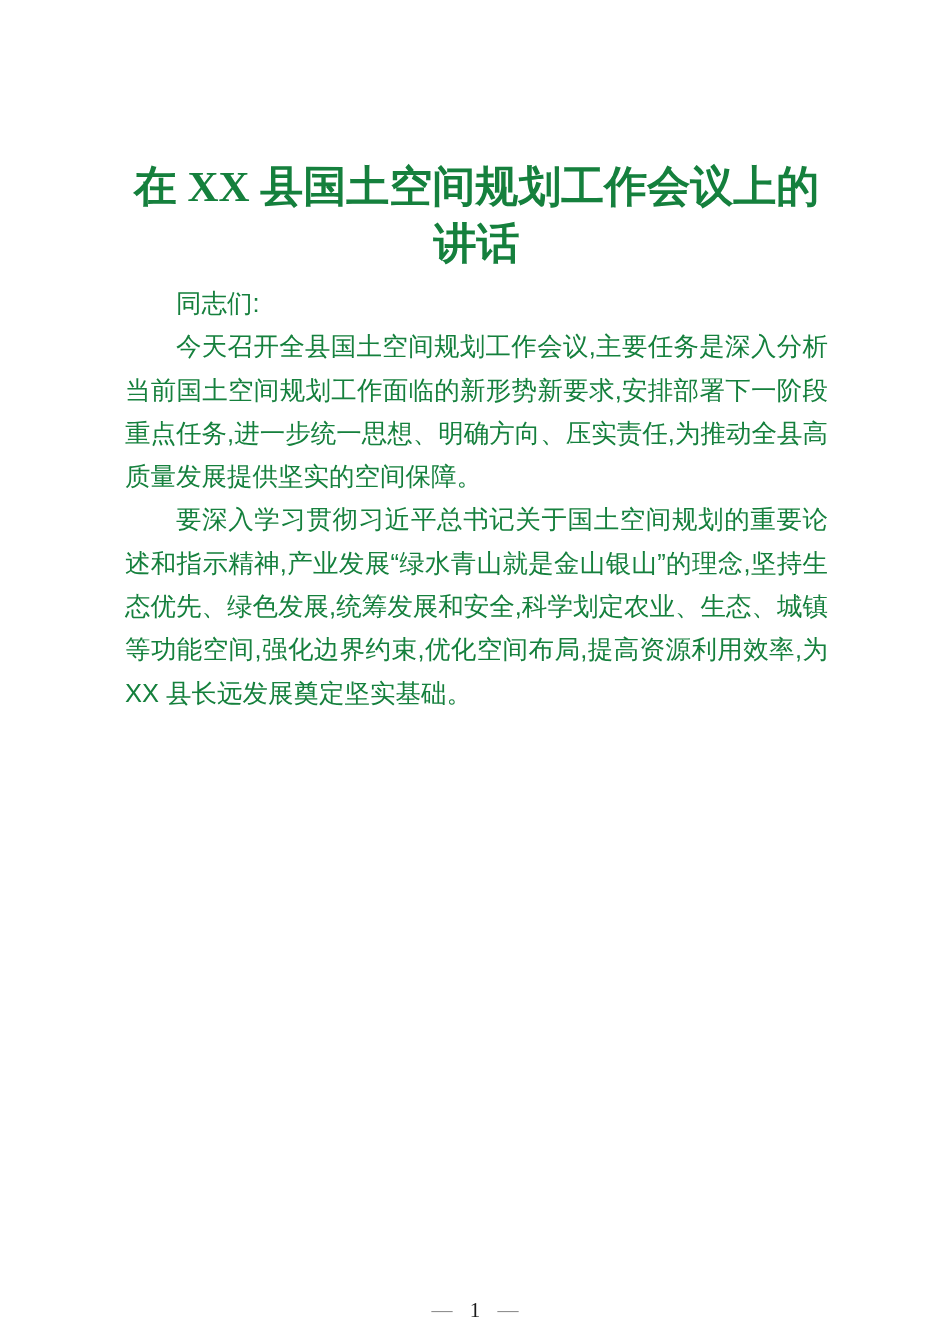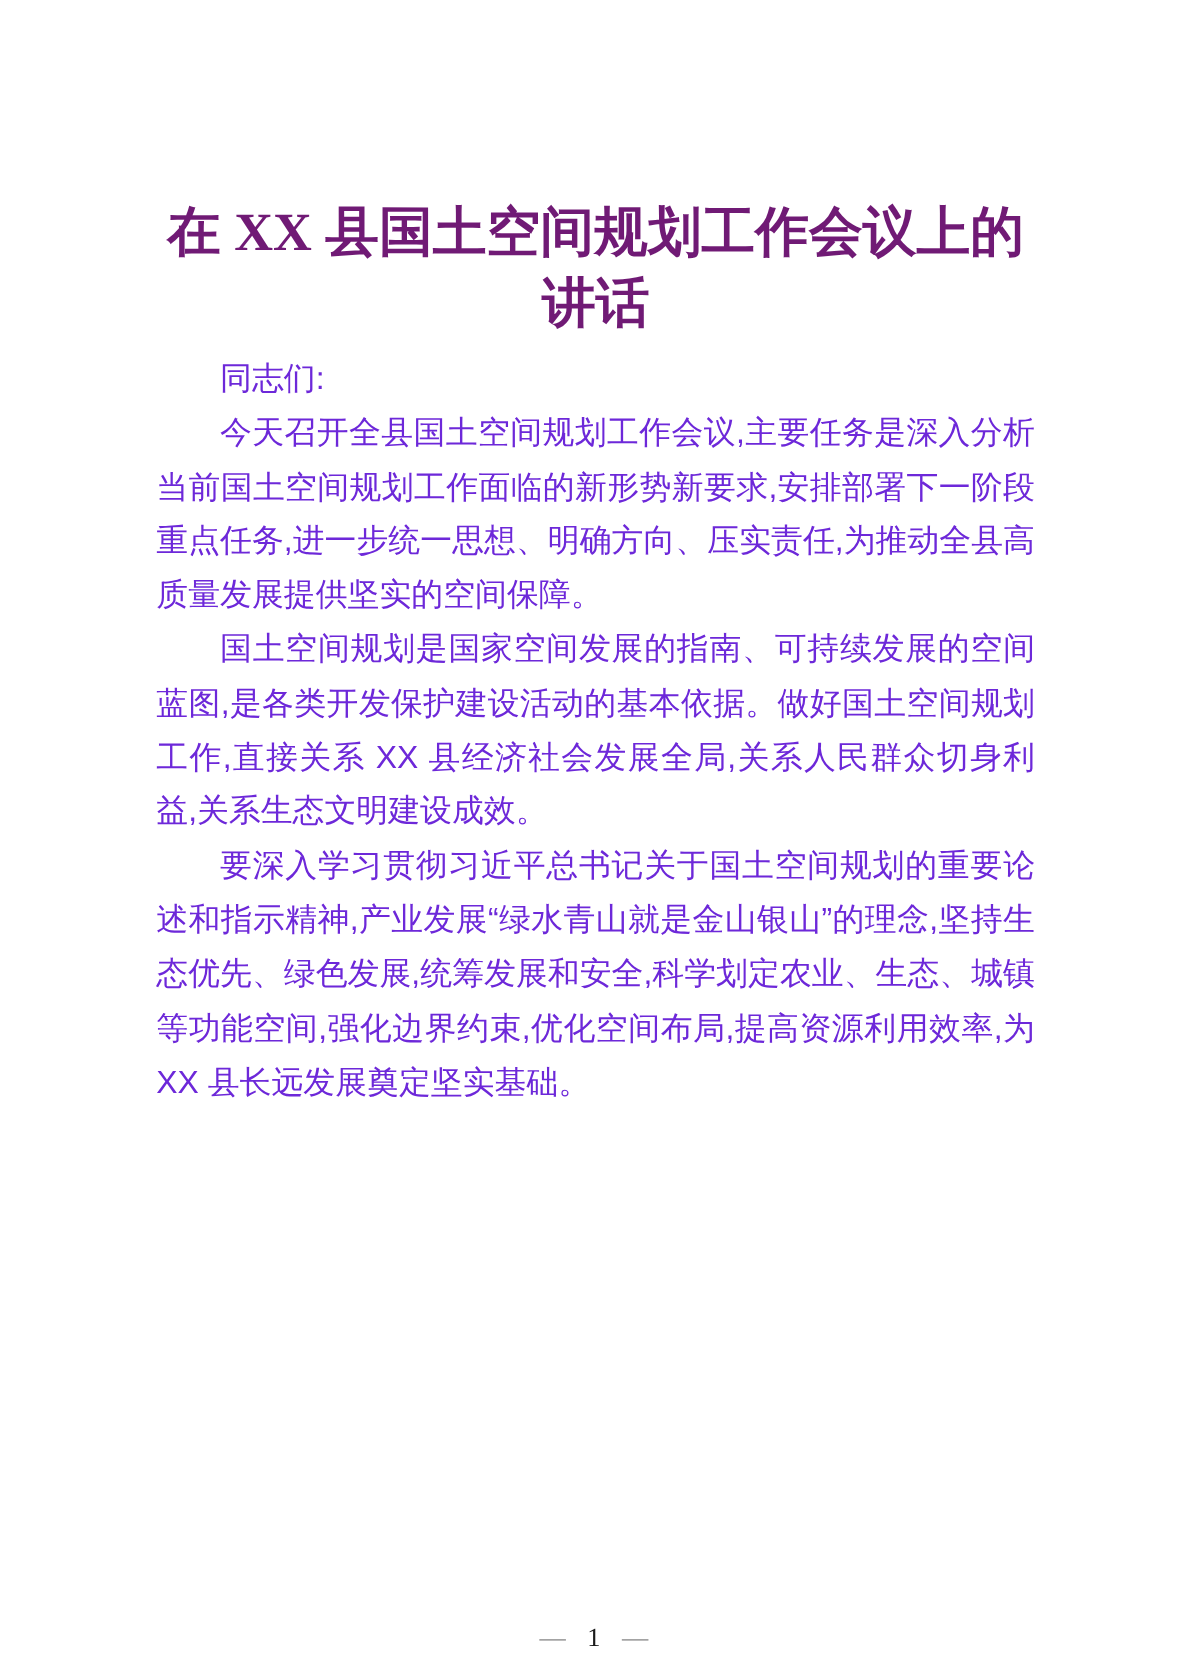--- a/index.html
+++ b/index.html
@@ -20,29 +20,29 @@
     top: 158px;
     width: 703px;
   }
   .doc-title {
     margin: 0 0 10px 0;
     font-family: "Liberation Serif", "DejaVu Serif", serif;
     font-weight: 700;
     font-size: 43px;
     line-height: 57px;
     text-align: center;
-    color: #701a75;
+    color: #15803d;
     word-break: break-all;
   }
   .doc-body p {
     margin: 0;
     font-family: "Liberation Sans", "DejaVu Sans", sans-serif;
     font-size: 25.5px;
     line-height: 43.3px;
-    color: #6d28d9;
+    color: #15803d;
     text-align: justify;
     text-indent: 2em;
     word-break: break-all;
   }
   .footer {
     position: absolute;
     left: 0;
     right: 0;
     bottom: 22px;
     text-align: center;
@@ -60,21 +60,20 @@
 </style>
 </head>
 <body>
 
 <div class="page">
   <div class="content">
     <h1 class="doc-title">在 XX 县国土空间规划工作会议上的讲话</h1>
     <div class="doc-body">
         <p>同志们:</p>
         <p>今天召开全县国土空间规划工作会议,主要任务是深入分析当前国土空间规划工作面临的新形势新要求,安排部署下一阶段重点任务,进一步统一思想、明确方向、压实责任,为推动全县高质量发展提供坚实的空间保障。</p>
-        <p>国土空间规划是国家空间发展的指南、可持续发展的空间蓝图,是各类开发保护建设活动的基本依据。做好国土空间规划工作,直接关系 XX 县经济社会发展全局,关系人民群众切身利益,关系生态文明建设成效。</p>
         <p>要深入学习贯彻习近平总书记关于国土空间规划的重要论述和指示精神,产业发展“绿水青山就是金山银山”的理念,坚持生态优先、绿色发展,统筹发展和安全,科学划定农业、生态、城镇等功能空间,强化边界约束,优化空间布局,提高资源利用效率,为 XX 县长远发展奠定坚实基础。</p>
       </div>
   </div>
   <div class="footer">
     <span class="dash">—</span>
     <span class="pagenum">1</span>
     <span class="dash">—</span>
   </div>
 </div>
 

